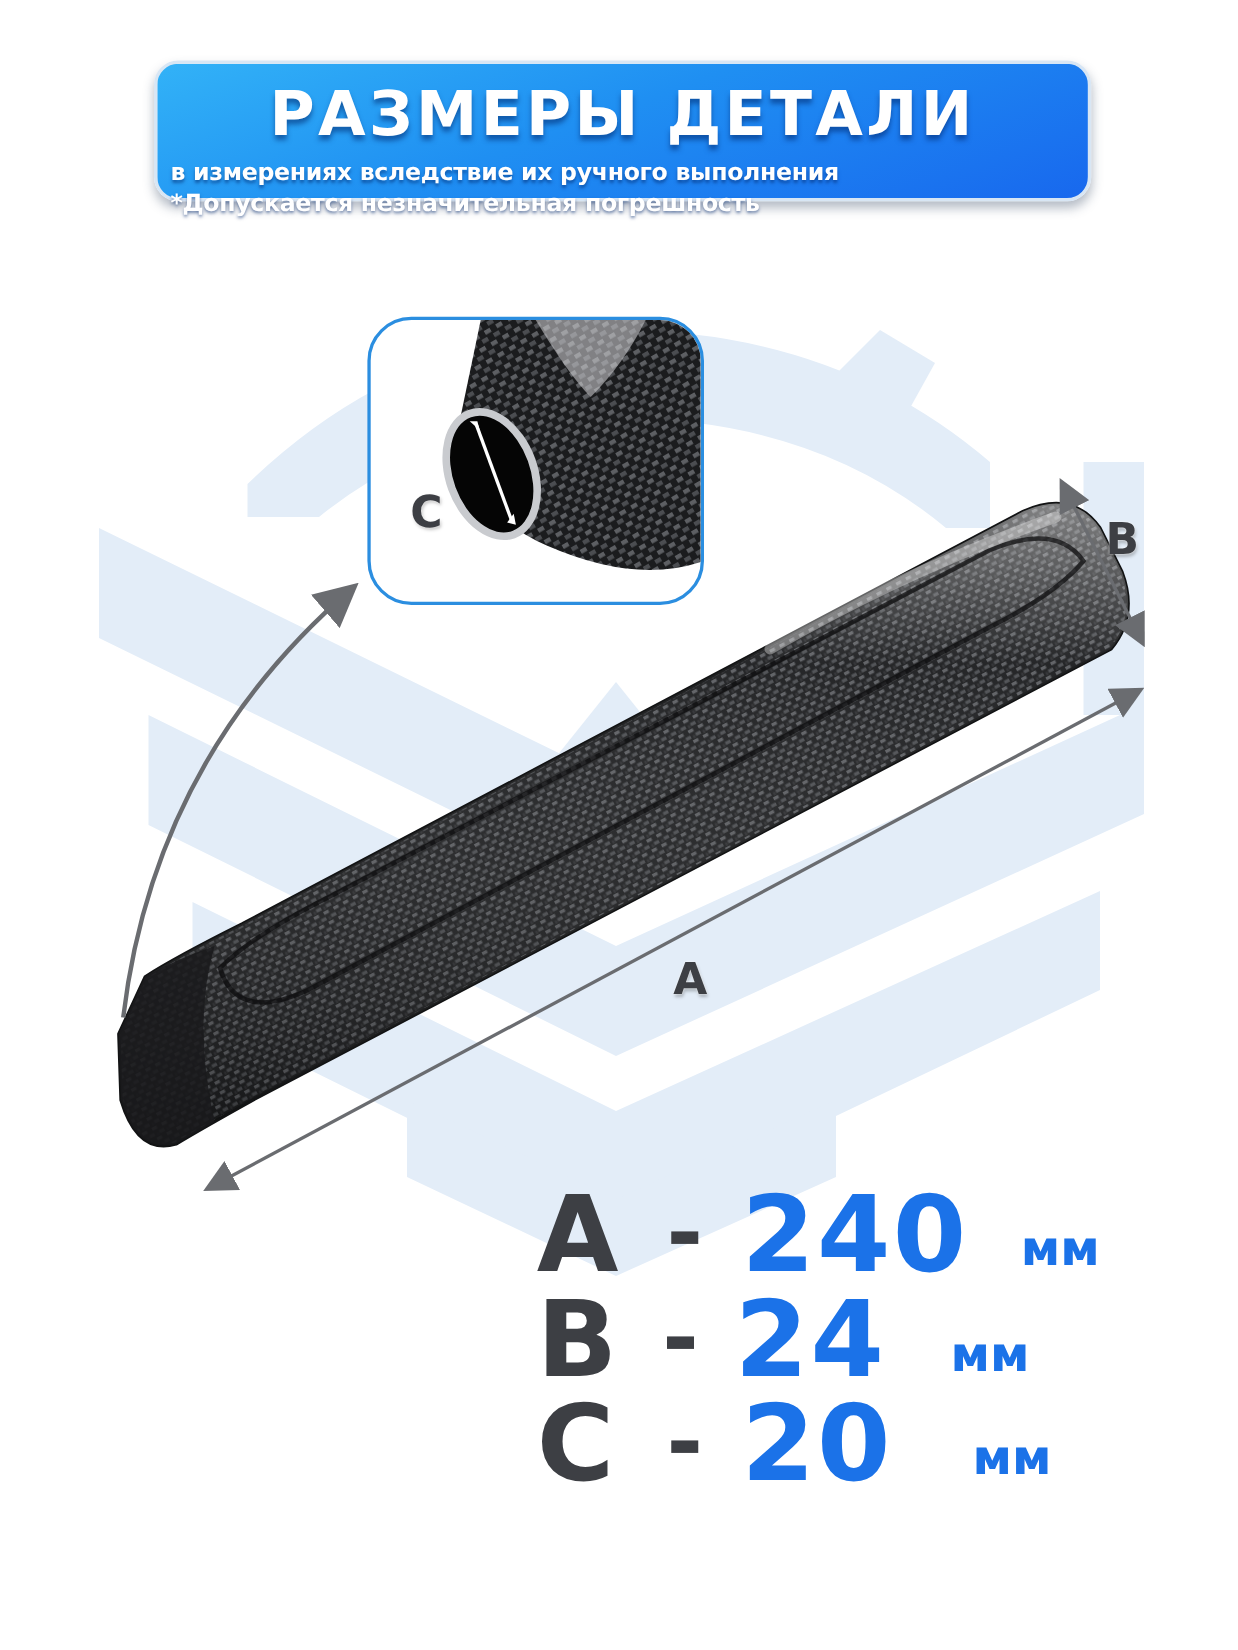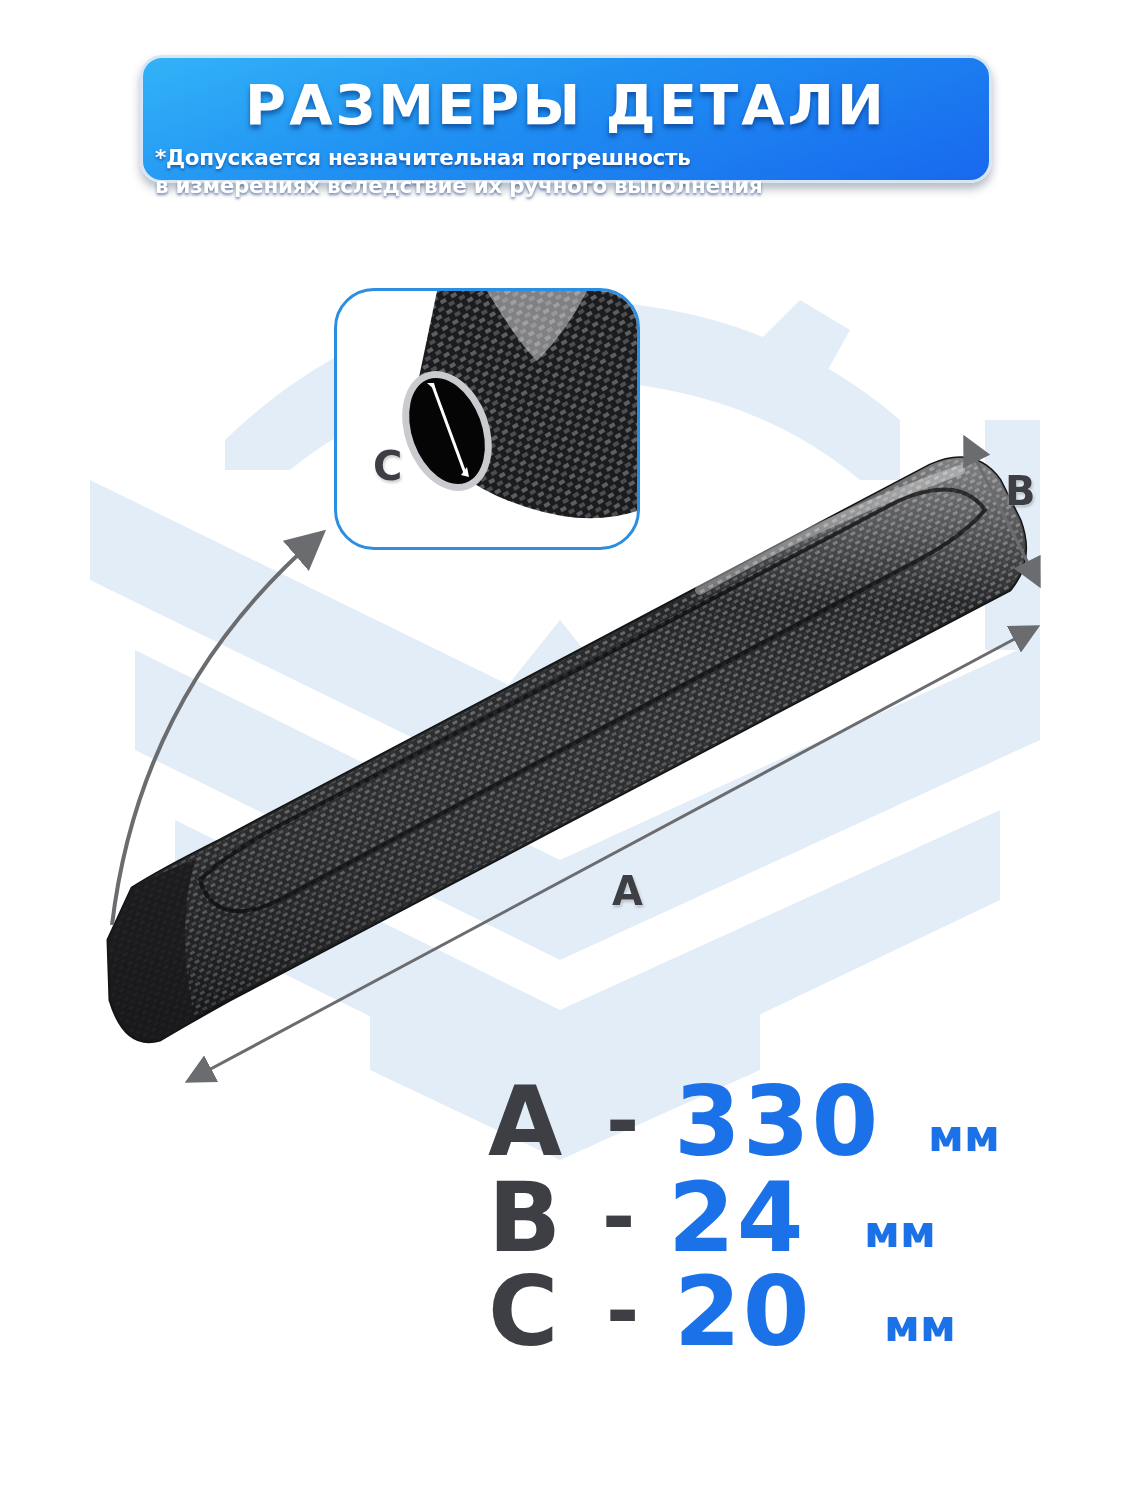--- a/index.html
+++ b/index.html
@@ -63,22 +63,22 @@
     <path d="M175 820 L175 920 L560 1110 L1000 900 L1000 810 L560 1010 Z"></path>
 
     <path d="M480 720 L560 620 L640 720 Z"></path>
     <path d="M370 1000 L560 1090 L760 1000 L760 1070 L560 1160 L370 1070 Z"></path>
   </g>
 </svg>
 
 <div class="banner">
   <div class="banner-title">РАЗМЕРЫ ДЕТАЛИ</div>
   <div class="banner-note">
+    <div>в измерениях вследствие их ручного выполнения</div>
     <div>*Допускается незначительная погрешность</div>
-    <div>в измерениях вследствие их ручного выполнения</div>
   </div>
 </div>
 
 <svg class="product" viewBox="0 0 1125 1500">
   <defs>
     <pattern id="weave" width="10" height="10" patternUnits="userSpaceOnUse" patternTransform="rotate(-28)">
       <rect width="10" height="10" fill="#1a1b1d"></rect>
       <rect x="0" y="0" width="5" height="3" fill="#5a5c60"></rect>
       <rect x="5" y="5" width="5" height="3" fill="#4a4c50"></rect>
       <rect x="2" y="6" width="2" height="3" fill="#2c2d30"></rect>
@@ -134,21 +134,21 @@
   <div class="dim-label" style="left:36px; top:152px; font-size:40px;">C</div>
 </div>
 
 <div class="dim-label" style="left:1005px; top:468px; font-size:40px;">B</div>
 <div class="dim-label" style="left:612px; top:868px; font-size:40px;">A</div>
 
 <div class="specs">
   <div class="spec-row" style="top:0;">
     <span class="spec-letter" style="left:0;">A</span>
     <span class="spec-dash" style="left:118px;">-</span>
-    <span class="spec-value" style="left:186px;">330</span>
+    <span class="spec-value" style="left:186px;">240</span>
     <span class="spec-unit" style="left:440px;">мм</span>
   </div>
   <div class="spec-row" style="top:96px;">
     <span class="spec-letter" style="left:0;">B</span>
     <span class="spec-dash" style="left:114px;">-</span>
     <span class="spec-value" style="left:180px;">24</span>
     <span class="spec-unit" style="left:376px;">мм</span>
   </div>
   <div class="spec-row" style="top:190px;">
     <span class="spec-letter" style="left:0;">C</span>

